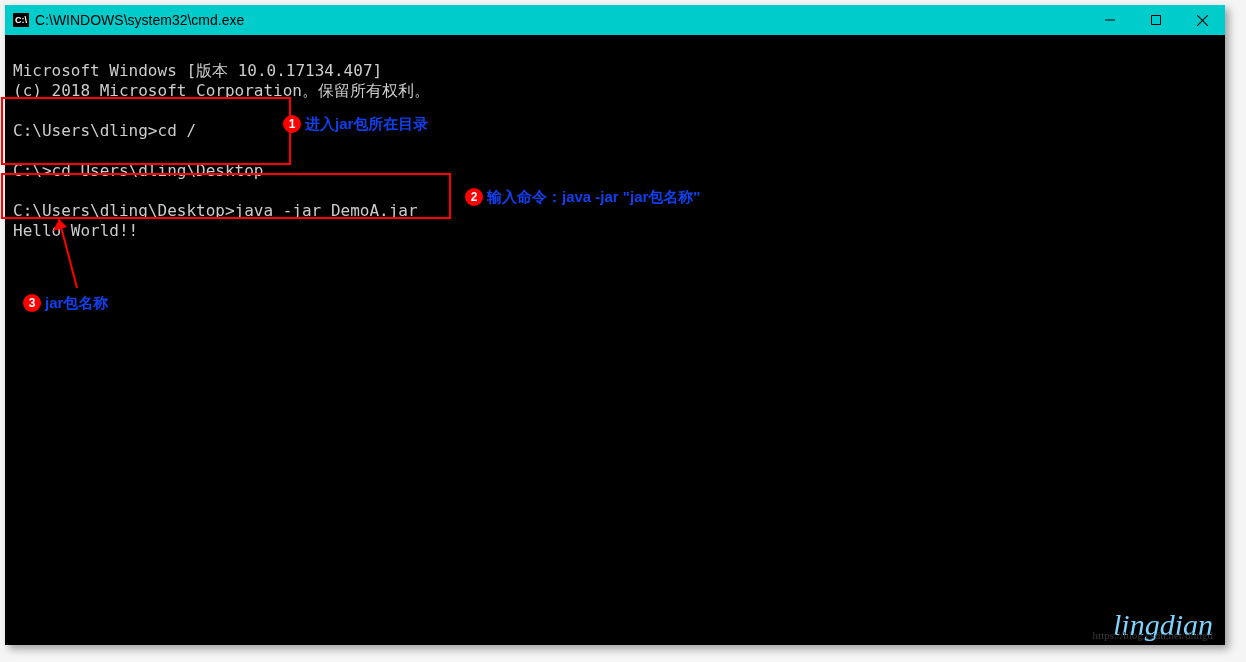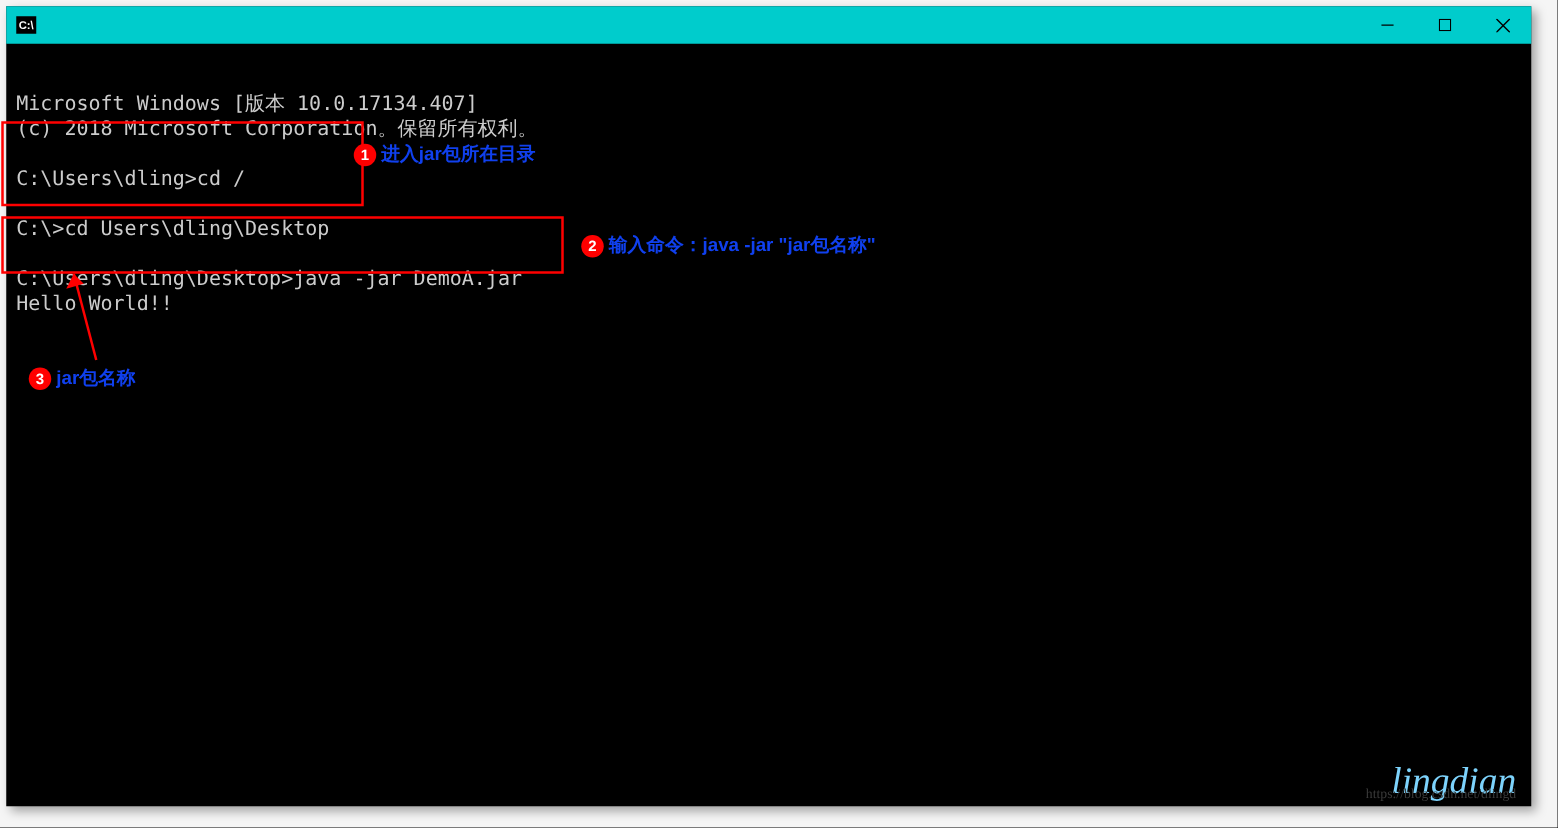--- a/index.html
+++ b/index.html
@@ -54,21 +54,21 @@
     }
     .win-btn {
       width: 46px;
       height: 30px;
       display: flex;
       align-items: center;
       justify-content: center;
       color: #000;
     }
     .terminal {
-      padding: 18px 8px;
+      padding: 6px 8px;
       color: #cccccc;
       font-size: 16px;
       line-height: 20px;
       white-space: pre;
       position: relative;
       height: calc(100% - 30px);
       font-family: "NSimSun", Consolas, monospace;
       border-radius: 18px;
     }
     .red-box {
@@ -128,20 +128,21 @@
       font-family: Liberation Serif, serif;
     }
   </style>
 </head>
 <body>
 
 <div class="window">
 
   <div class="titlebar">
     <div class="titlebar-icon">C:\</div>
+    <div class="titlebar-text">C:\WINDOWS\system32\cmd.exe</div>
     <div class="window-controls">
       <div class="win-btn">
         <svg width="10" height="10" viewBox="0 0 10 10">
             <line x1="0" y1="5" x2="10" y2="5" stroke="#000" stroke-width="1"></line>
           </svg>
       </div>
       <div class="win-btn">
         <svg width="10" height="10" viewBox="0 0 10 10">
             <rect x="0.5" y="0.5" width="9" height="9" fill="none" stroke="#000" stroke-width="1"></rect>
           </svg>

